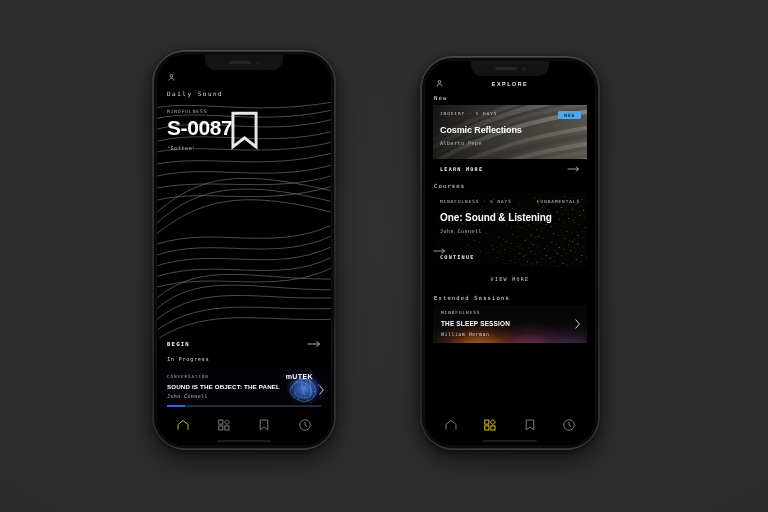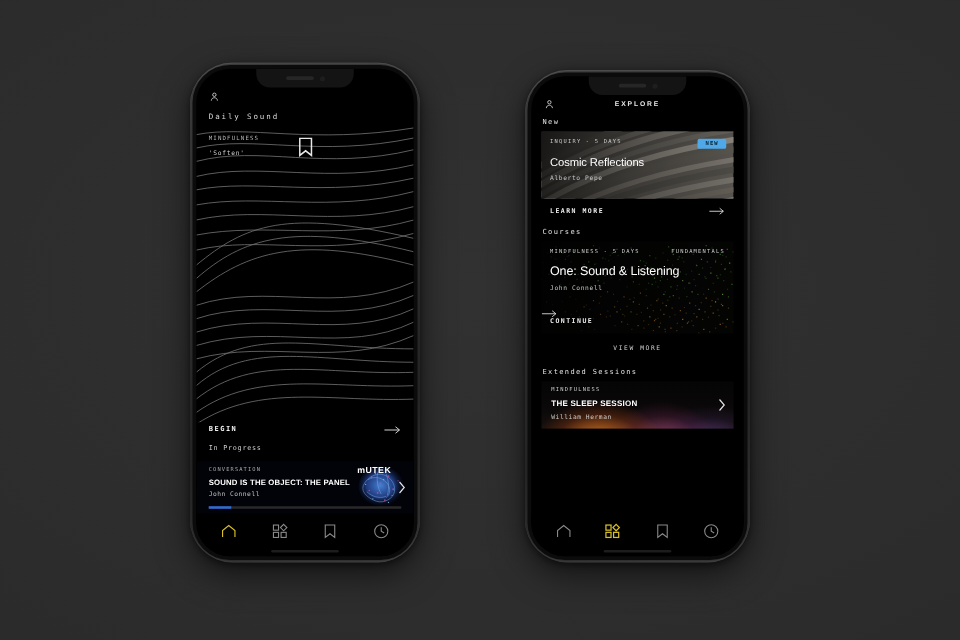--- a/index.html
+++ b/index.html
@@ -99,21 +99,21 @@
   .card-art svg, .card-art .px { position:absolute; inset:0; width:100%; height:100%; }
   .card-art .scrim { position:absolute; inset:0;
     background:linear-gradient(100deg, rgba(0,0,0,.78) 0%, rgba(0,0,0,.45) 48%, rgba(0,0,0,.18) 100%); }
   .card-art .content { position:absolute; inset:0; padding:6px 7px; }
   .badge { position:absolute; right:6px; top:6px; padding:1.5px 6px; border-radius:1.5px;
     font-size:4.4px; font-weight:bold; letter-spacing:.9px; color:#06202e;
     font-family:"DejaVu Sans Mono", monospace; }
   .card-eyebrow { font-size:4.3px; letter-spacing:1px; color:#cbcbcb;
     font-family:"DejaVu Sans Mono", monospace; }
   .card-eyebrow.right { position:absolute; right:7px; top:6px; }
-  .card-title { font-size:9px; font-weight:normal; color:#fff; margin-top:9px; letter-spacing:-0.1px; }
+  .card-title { font-size:9px; font-weight:bold; color:#fff; margin-top:9px; letter-spacing:-0.1px; }
   .card-title.sm { font-size:10px; margin-top:8px; }
   .card-author { font-size:5px; color:#c6c6c6; margin-top:5px; letter-spacing:.5px;
     font-family:"DejaVu Sans Mono", monospace; }
   .card-cta { height:20px; display:flex; align-items:center; justify-content:space-between;
     padding:0 7px; background:#000; }
   .card-cta.onart { background:transparent; position:absolute; left:0; right:0; bottom:0; }
   .cta-txt { font-size:5.2px; font-weight:bold; letter-spacing:1.2px; color:#ececec;
     font-family:"DejaVu Sans Mono", monospace; }
 
   .view-more { flex:none; text-align:center; padding:9px 0 9px; font-size:5px;
@@ -182,20 +182,21 @@
               <path d="M0,181 C50,156 106,168 170,166"></path>
             </g>
           </svg>
           <div class="hero-text">
             <div class="hero-row">
               <div class="eyebrow">MINDFULNESS</div>
               <svg class="bkmk" viewBox="0 0 16 20" fill="none" stroke="#e9e9e9" stroke-width="1.4">
                 <path d="M2.5 2h11v16l-5.5-4.3L2.5 18z"></path>
               </svg>
             </div>
+            <div class="hero-title">S-0087</div>
             <div class="hero-sub">'Soften'</div>
           </div>
         </div>
 
         <div class="begin-row">
           <span class="begin-txt">BEGIN</span>
           <svg class="arrow" viewBox="0 0 26 12" fill="none" stroke="#f0f0f0" stroke-width="1.3">
             <path d="M1 6h22M17.5 1.2 23.4 6l-5.9 4.8"></path>
           </svg>
         </div>

